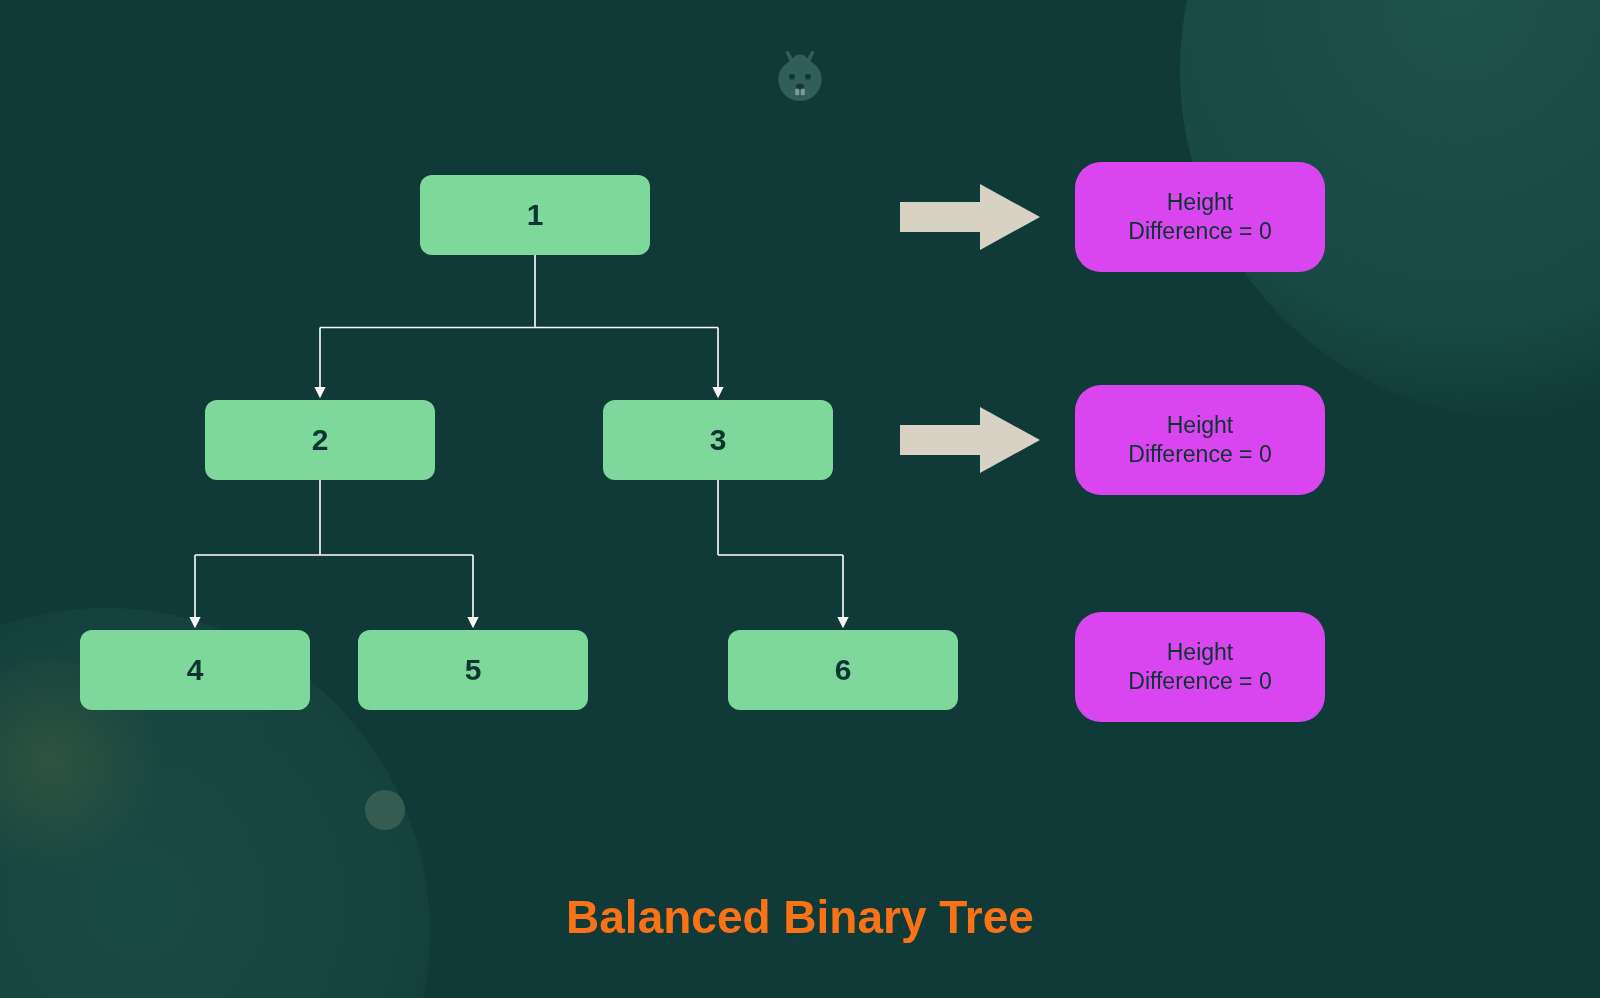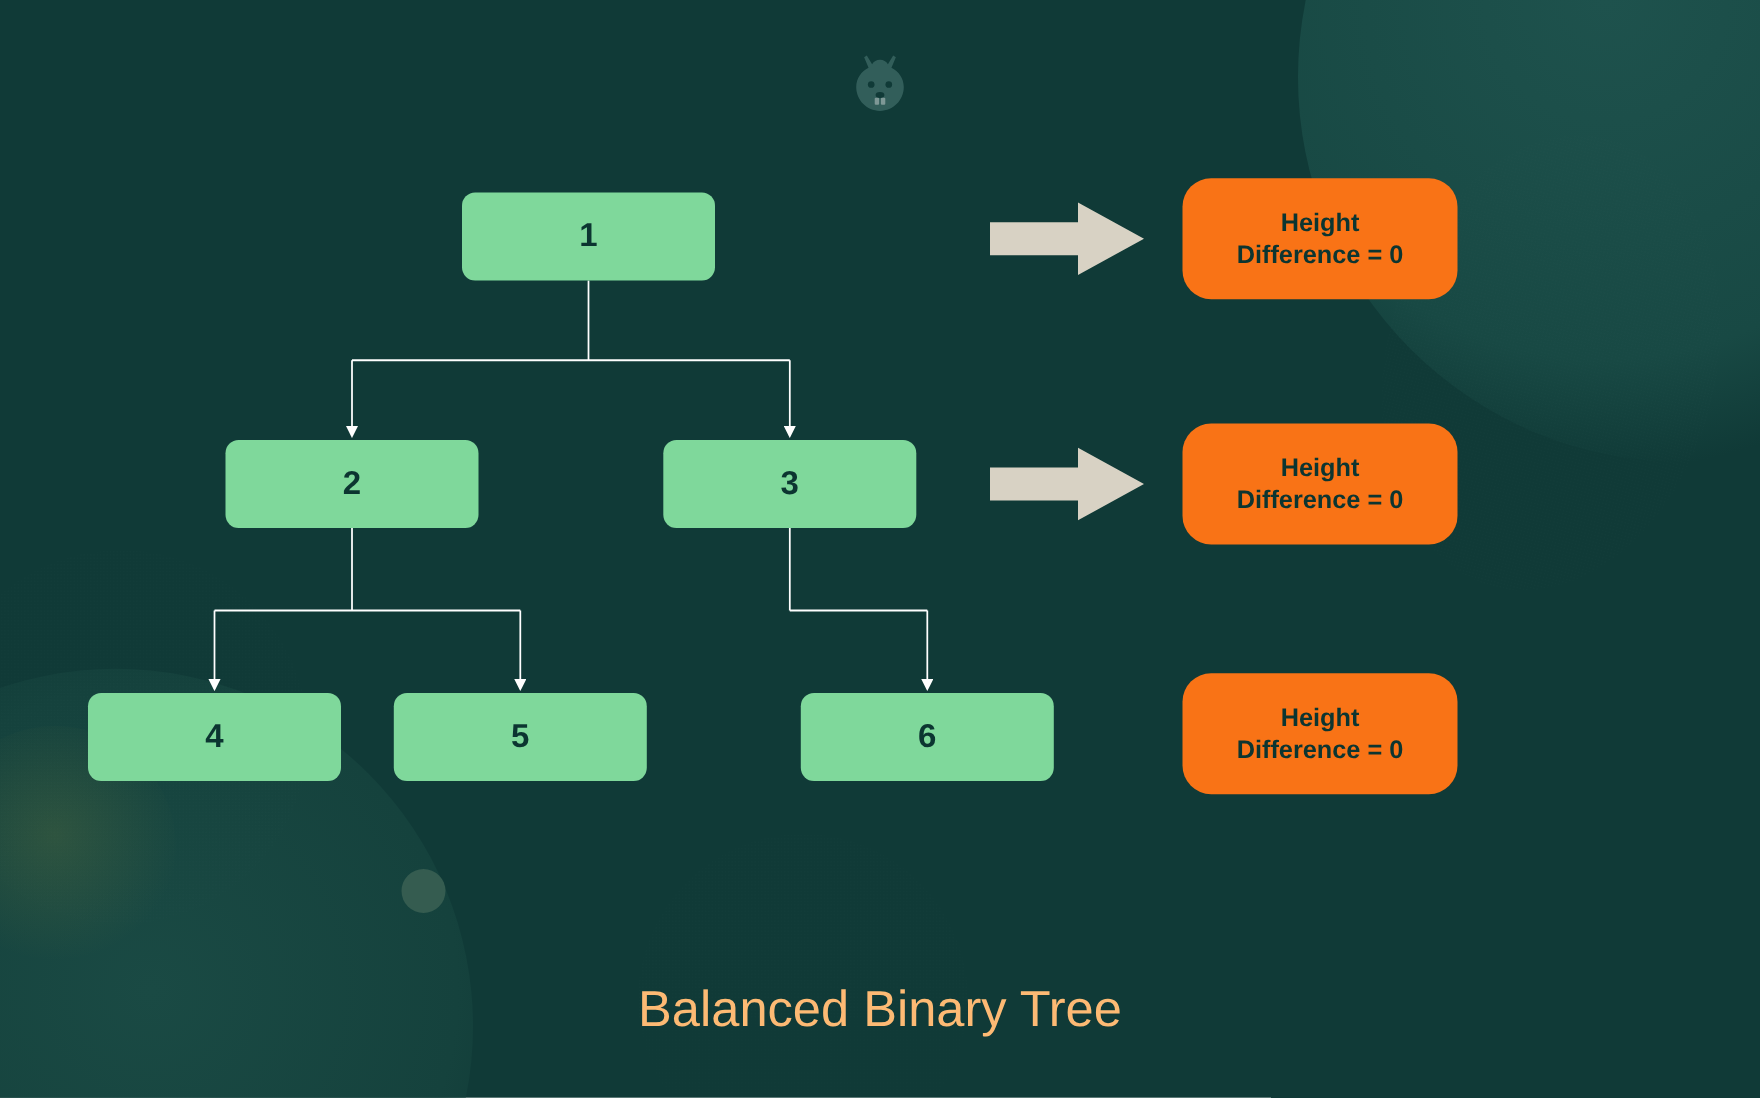--- a/index.html
+++ b/index.html
@@ -9,26 +9,26 @@
   .blob-tr{width:700px;height:700px;right:-280px;top:-280px;background:radial-gradient(circle at 40% 40%,#1e524d 0%,#184944 55%,rgba(24,73,68,0) 72%);}
   .blob-bl{width:650px;height:650px;left:-220px;bottom:-260px;background:radial-gradient(circle at 55% 45%,#1a4a44 0%,#15423d 55%,rgba(21,66,61,0) 74%);}
   .blob-dot{width:40px;height:40px;left:365px;top:790px;background:#355c50;}
   .grain{position:absolute;border-radius:50%;opacity:.25;background-image:radial-gradient(rgba(255,255,255,.04) 1px,transparent 1px);background-size:3px 3px;}
   .grain-tr{width:300px;height:420px;right:40px;top:120px;transform:rotate(14deg);}
   .grain-left{width:340px;height:340px;left:-60px;top:500px;}
   .grain-bc{width:300px;height:300px;left:580px;bottom:-60px;}
   .olive{position:absolute;width:220px;height:220px;left:-60px;top:660px;border-radius:50%;background:radial-gradient(circle at 50% 45%,rgba(150,150,60,.18) 0%,rgba(150,150,60,0) 70%);}
 
   .node{position:absolute;box-sizing:border-box;width:230px;height:80px;border-radius:12px;background:#7fd89b;display:flex;align-items:center;justify-content:center;color:#0c3531;font-size:30px;font-weight:600;}
-  .info{position:absolute;box-sizing:border-box;width:250px;height:110px;border-radius:26px;background:#f97316;display:flex;flex-direction:column;align-items:center;justify-content:center;color:#0c3531;font-size:23px;font-weight:700;line-height:1.25;text-align:center;}
+  .info{position:absolute;box-sizing:border-box;width:250px;height:110px;border-radius:26px;background:#d946ef;display:flex;flex-direction:column;align-items:center;justify-content:center;color:#0c3531;font-size:23px;font-weight:400;line-height:1.25;text-align:center;}
   .arrow{position:absolute;}
   .arrow svg{display:block;}
   #edges{position:absolute;left:0;top:0;}
 
-  #title{position:absolute;left:0;width:1600px;top:890px;text-align:center;color:#fdba74;font-size:46px;font-weight:400;}
+  #title{position:absolute;left:0;width:1600px;top:890px;text-align:center;color:#f97316;font-size:46px;font-weight:700;}
 
   
   #logo{position:absolute;left:760px;top:40px;width:80px;height:80px;opacity:.55;}
 </style>
 </head>
 <body>
 
 <div id="stage">
   <div class="blob blob-tr"></div>
   <div class="blob blob-bl"></div>

